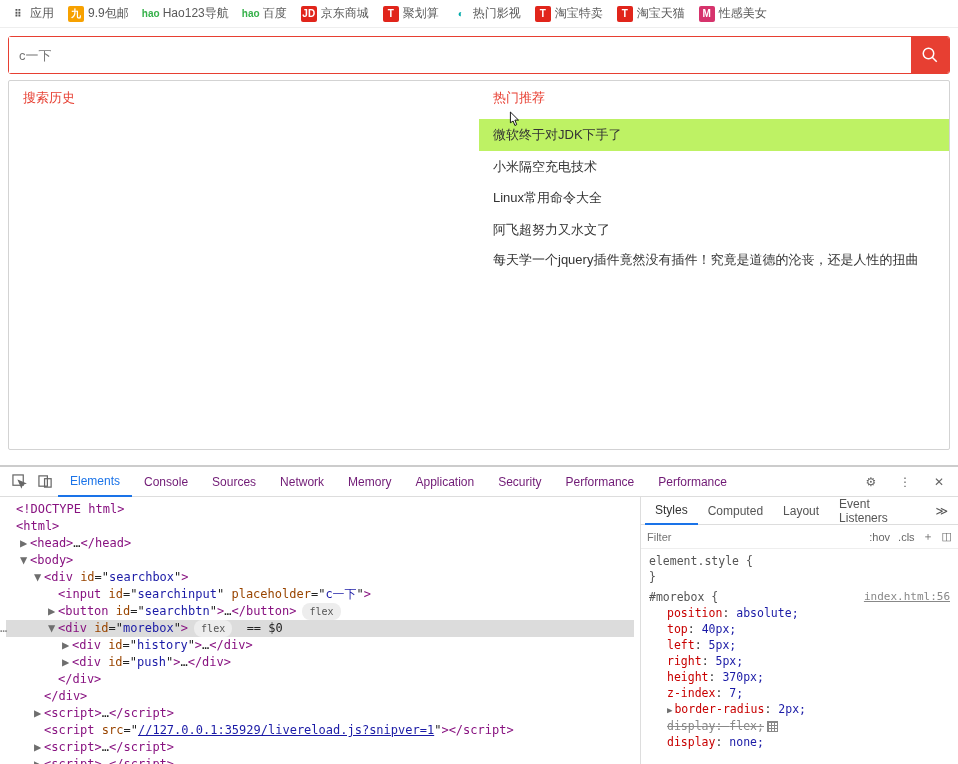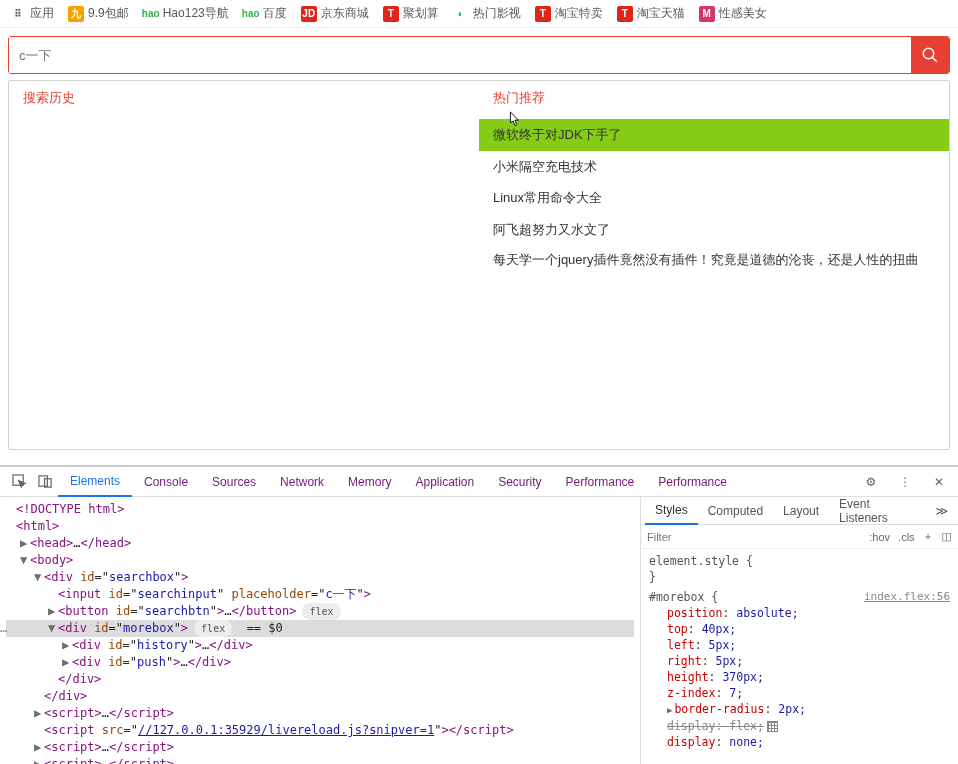--- a/index.html
+++ b/index.html
@@ -17,21 +17,21 @@
 #searchinput{flex:1;border:none;outline:none;padding:0 10px;font-size:13px;}
 #searchbtn{width:38px;background:#e73f32;border:none;border-radius:0 2px 2px 0;display:flex;align-items:center;justify-content:center;cursor:pointer;}
 #searchbtn svg{width:18px;height:18px;stroke:#fff;fill:none;stroke-width:2;}
 
 #morebox{margin-top:6px;border:1px solid lightgray;border-radius:2px;height:370px;display:flex;}
 #history{width:50%;padding:8px 14px;}
 #push{width:50%;padding:0;}
 .col-title{color:#e73f32;font-size:13px;padding:8px 14px 12px;}
 #history .col-title{padding:0 0 6px;}
 .push-item{padding:6px 14px;font-size:13px;color:#333;cursor:pointer;line-height:1.5;}
-.push-item.hov{background:#84cc16;}
+.push-item.hov{background:#bef264;}
 .push-item.multi{line-height:1.4;}
 
 .cursor{position:absolute;left:505px;top:110px;pointer-events:none;}
 .cursor svg{width:18px;height:22px;}
 
 
 .devtools{position:absolute;left:0;right:0;bottom:0;height:299px;border-top:2px solid #ccc;background:#fff;display:flex;flex-direction:column;}
 .dt-tabs{height:30px;display:flex;align-items:center;border-bottom:1px solid #ddd;padding:0 6px;gap:0;}
 .dt-iconbtn{width:26px;height:28px;display:flex;align-items:center;justify-content:center;color:#666;cursor:pointer;}
 .dt-tab{padding:0 12px;height:30px;display:flex;align-items:center;color:#701a75;font-size:12px;cursor:pointer;}
@@ -213,21 +213,21 @@
         <div class="sp-filter">
           <input placeholder="Filter" style="">
           <span class="sp-chip">:hov</span>
           <span class="sp-chip">.cls</span>
           <span class="sp-plus">＋</span>
           <span class="sp-plus">◫</span>
         </div>
         <div class="sp-body" id="spbody">
             <div><span class="sel-name">element.style</span> <span class="brace">{</span></div>
             <div><span class="brace">}</span></div>
-            <div style="margin-top:4px;"><span class="src">index.flex:56</span><span class="sel-name">#morebox</span> <span class="brace">{</span></div>
+            <div style="margin-top:4px;"><span class="src">index.html:56</span><span class="sel-name">#morebox</span> <span class="brace">{</span></div>
             <div class=""><span class="prop">position</span>: <span class="propv">absolute;</span></div>
             <div class=""><span class="prop">top</span>: <span class="propv">40px;</span></div>
             <div class=""><span class="prop">left</span>: <span class="propv">5px;</span></div>
             <div class=""><span class="prop">right</span>: <span class="propv">5px;</span></div>
             <div class=""><span class="prop">height</span>: <span class="propv">370px;</span></div>
             <div class=""><span class="prop">z-index</span>: <span class="propv">7;</span></div>
             <div class=""><span class="prop"><span class="tri2">▶</span>border-radius</span>: <span class="propv">2px;</span></div>
             <div class="strike"><span class="prop">display</span>: <span class="propv">flex;</span><span class="grid-ic"></span></div>
             <div class=""><span class="prop">display</span>: <span class="propv">none;</span></div>
           </div>

